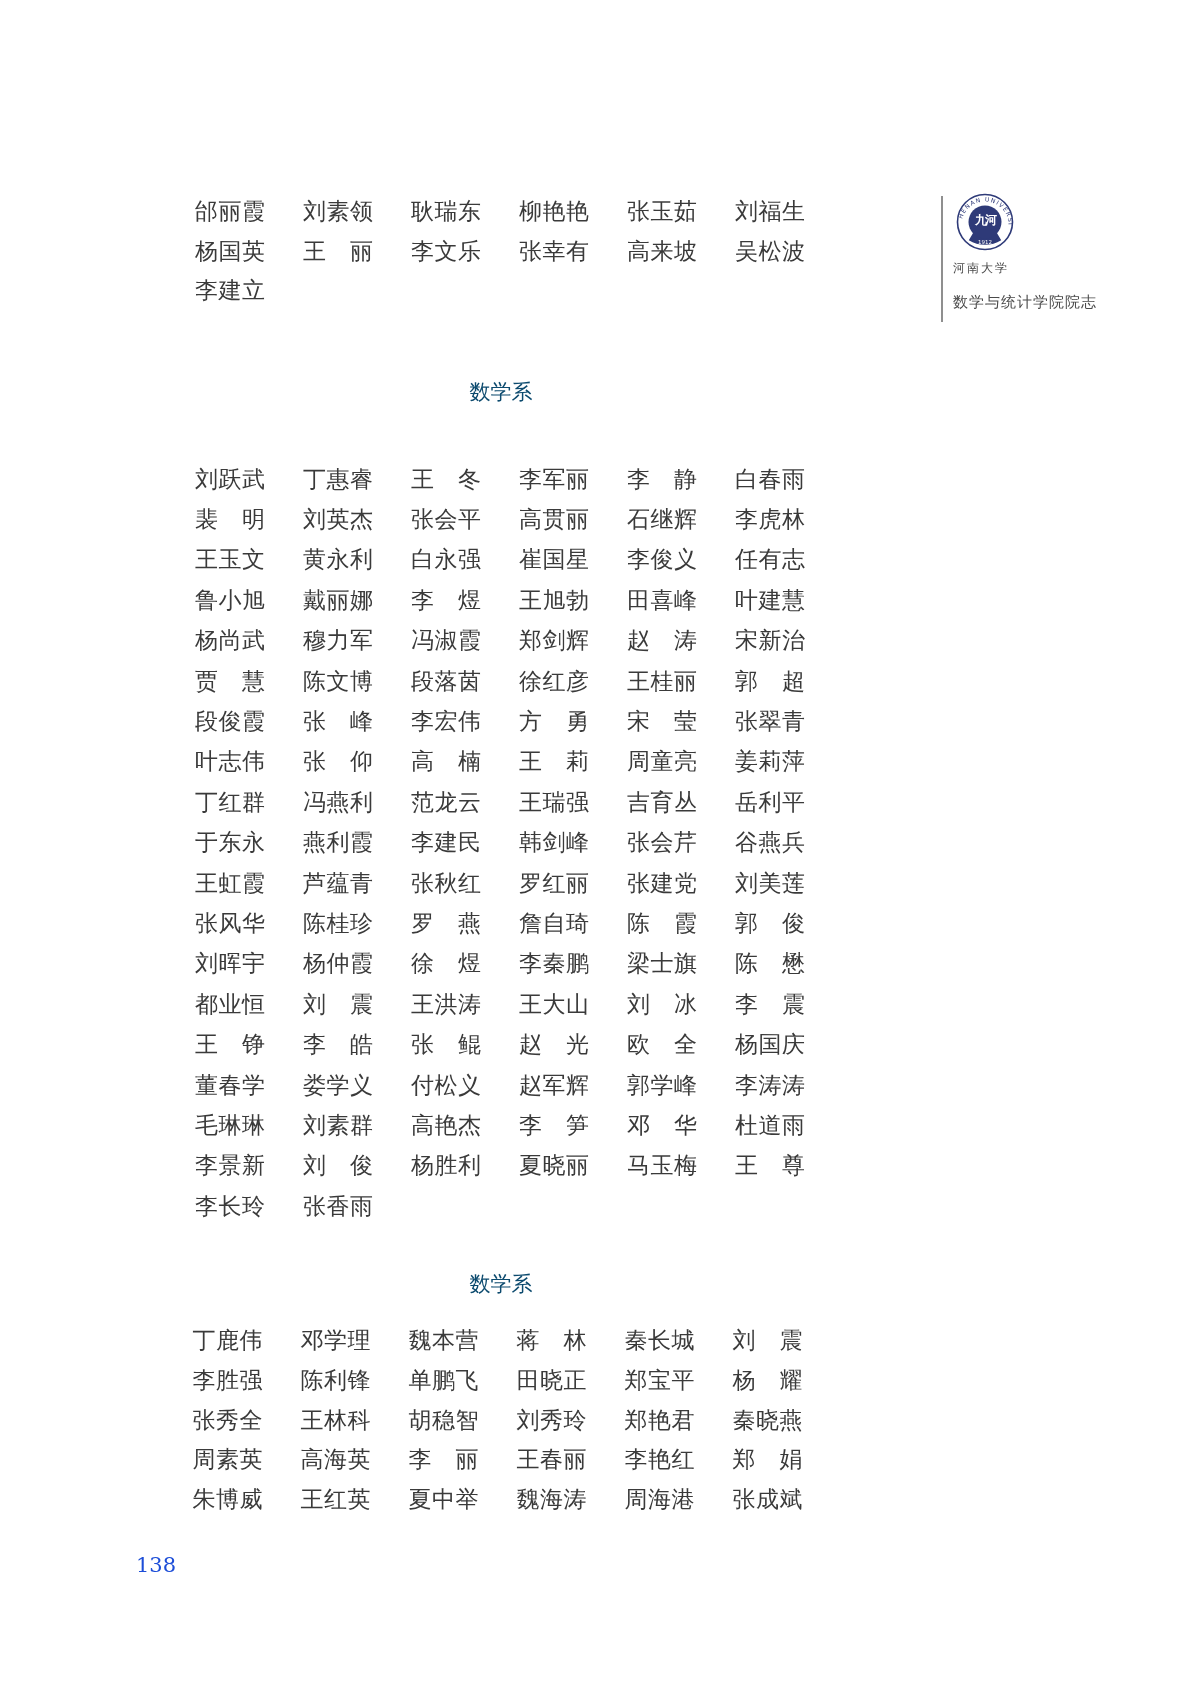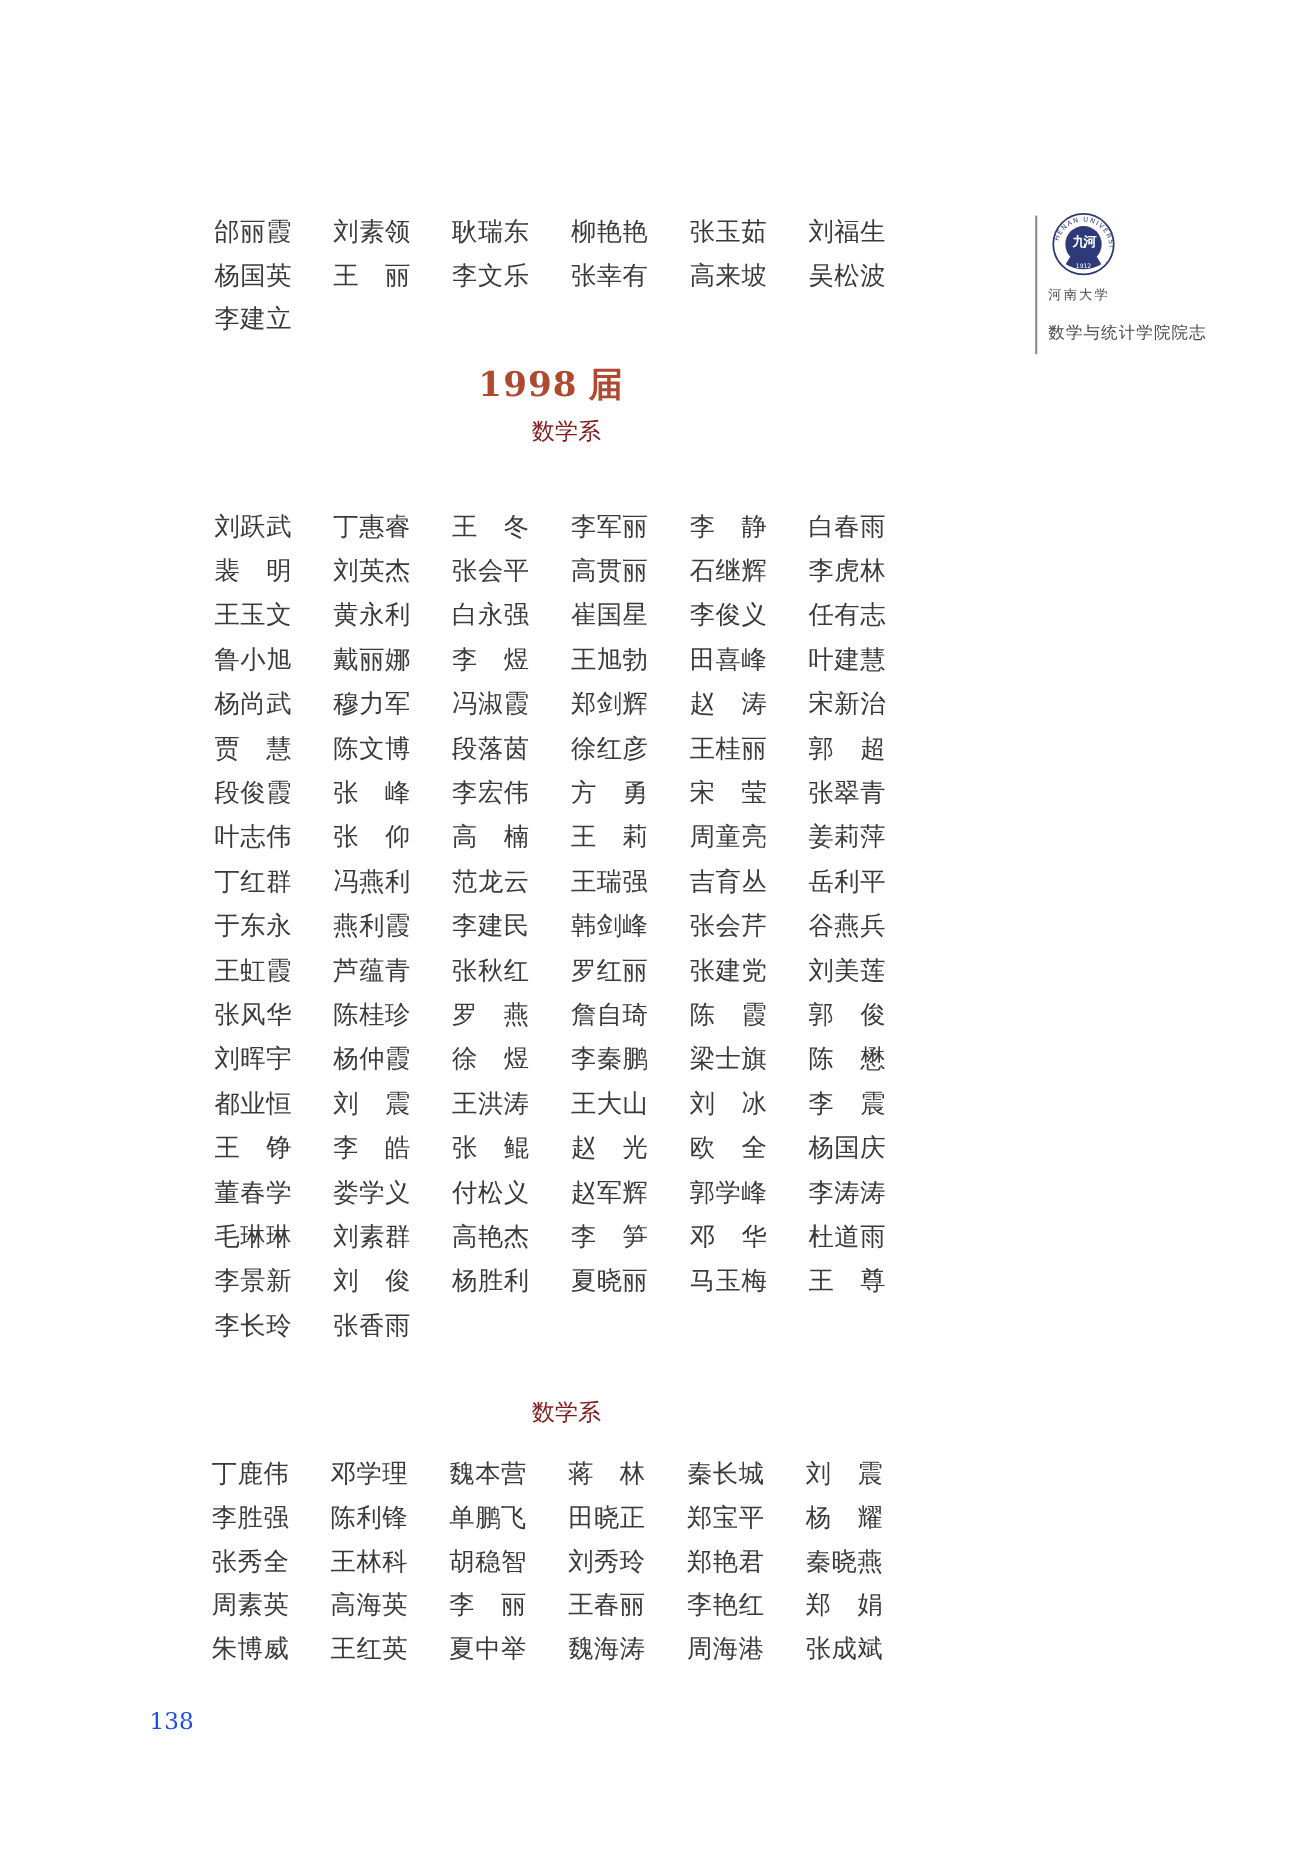--- a/index.html
+++ b/index.html
@@ -45,27 +45,27 @@
     line-height: 36px;
     color: #ad4a2f;
     letter-spacing: 1px;
   }
   #heading-1998 { top: 332px; }
   #heading-1999 { top: 1223px; }
   .section-heading .suffix { margin-left: 10px; }
 
   .department {
     position: absolute;
-    left: 209px;
+    left: 195px;
     width: 612px;
     text-align: center;
     font-family: "DejaVu Sans", "Liberation Sans", sans-serif;
     font-size: 21px;
     line-height: 28px;
-    color: #7f1d1d;
+    color: #0c4a6e;
   }
   #department-1998 { top: 378px; }
   #department-1999 { top: 1270px; }
 
   
   .sidebar-rule {
     position: absolute;
     left: 941px; top: 196px;
     width: 2px; height: 126px;
     background: #8f8f8f;
@@ -131,23 +131,20 @@
     <text font-size="6" fill="#2e3a78" font-family="DejaVu Sans, sans-serif" letter-spacing="1.2">
       <textPath href="#arcTop" startOffset="8%">HENAN UNIVERSITY</textPath>
     </text>
     <text x="30" y="32" text-anchor="middle" font-size="12" font-weight="bold" fill="#ffffff" font-family="DejaVu Serif, serif" letter-spacing="-2">九河</text>
     <text x="30" y="51.5" text-anchor="middle" font-size="5.5" fill="#ffffff" font-family="DejaVu Sans, sans-serif">1912</text>
   </svg>
 
   <div class="sidebar-university">河南大学</div>
   <div class="sidebar-booktitle">数学与统计学院院志</div>
 
-  <div id="heading-1998" class="section-heading">
-    <span class="year">1998</span><span class="suffix">届</span>
-  </div>
   <div id="department-1998" class="department">数学系</div>
   <div id="grid-1998" class="name-grid">
       <span class="name-cell">刘跃武</span>
       <span class="name-cell">丁惠睿</span>
       <span class="name-cell">王　冬</span>
       <span class="name-cell">李军丽</span>
       <span class="name-cell">李　静</span>
       <span class="name-cell">白春雨</span>
       <span class="name-cell">裴　明</span>
       <span class="name-cell">刘英杰</span>

